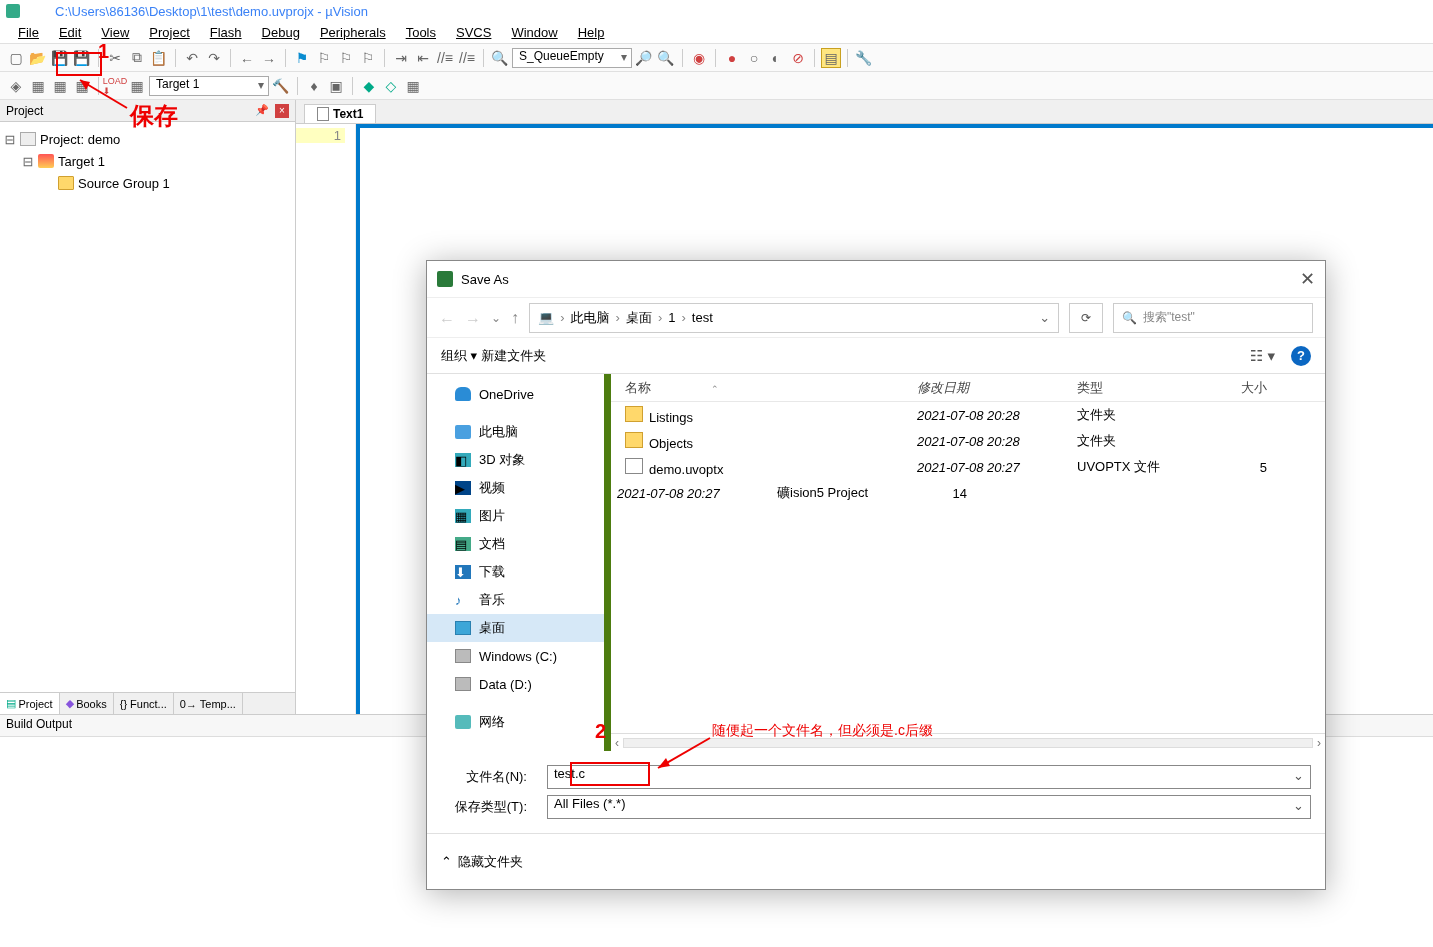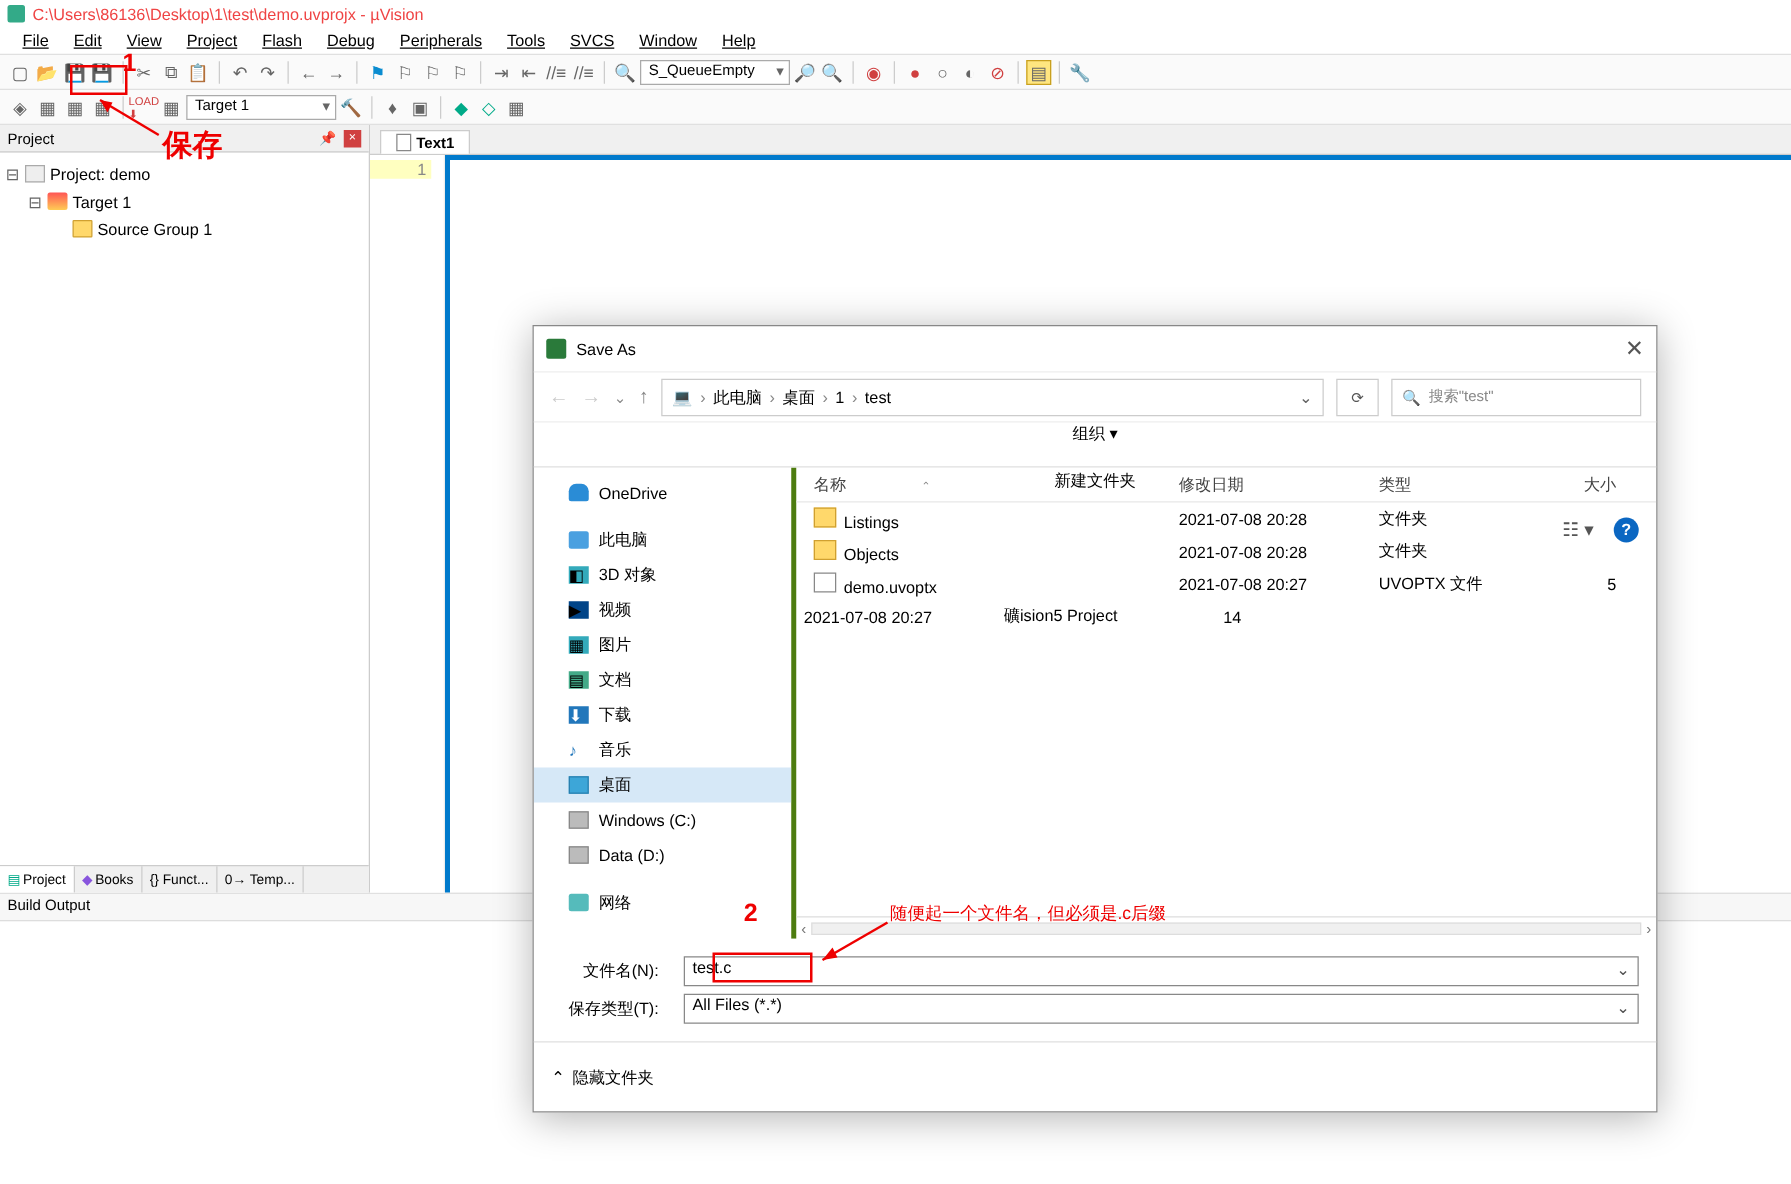--- a/index.html
+++ b/index.html
@@ -1,19 +1,19 @@
 <!DOCTYPE html>
 <html><head>
 <meta charset="utf-8">
 <style>
 * { box-sizing: border-box; margin: 0; padding: 0; font-family: "Microsoft YaHei", Tahoma, sans-serif; }
 body { width: 1433px; height: 947px; background: #fff; font-size: 12px; color: #000; overflow: hidden; position: relative; }
 
 
-.titlebar { height: 22px; display: flex; align-items: center; padding: 4px 6px; color: #ef4444; font-size: 13px; }
+.titlebar { height: 22px; display: flex; align-items: center; padding: 4px 6px; color: #3b82f6; font-size: 13px; gap: 29px; }
 .titlebar .app-icon { width: 14px; height: 14px; background: #3a8; margin-right: 6px; border-radius: 2px; }
 
 
 .menubar { height: 22px; display: flex; align-items: center; padding: 0 8px; border-bottom: 1px solid #e0e0e0; text-decoration: underline; }
 .menubar span { padding: 0 10px; font-size: 13px; cursor: default; }
 
 
 .toolbar { height: 28px; display: flex; align-items: center; padding: 0 6px; border-bottom: 1px solid #e0e0e0; background: #fafafa; gap: 2px; }
 .toolbar .tb-btn { width: 20px; height: 20px; display: inline-flex; align-items: center; justify-content: center; font-size: 14px; color: #666; }
 .toolbar .sep { width: 1px; height: 18px; background: #ccc; margin: 0 4px; }
@@ -58,40 +58,40 @@
 .dlg-title { height: 36px; display: flex; align-items: center; padding: 0 10px; font-size: 13px; }
 .dlg-title .dlg-icon { width: 16px; height: 16px; background: #2a7a3a; margin-right: 8px; border-radius: 2px; }
 .dlg-title .dlg-close { margin-left: auto; font-size: 18px; color: #555; }
 .dlg-nav { height: 40px; display: flex; align-items: center; padding: 0 12px; gap: 10px; border-top: 1px solid #eee; }
 .nav-arrow { color: #888; font-size: 16px; }
 .nav-arrow.disabled { color: #ccc; }
 .crumb-box { flex: 0 0 530px; border: 1px solid #ccc; height: 30px; display: flex; align-items: center; padding: 0 8px; gap: 2px; font-size: 13px; }
 .crumb-sep { color: #888; padding: 0 4px; }
 .refresh-btn { width: 34px; height: 30px; border: 1px solid #ccc; display: flex; align-items: center; justify-content: center; color: #555; }
 .search-box { flex: 1; border: 1px solid #ccc; height: 30px; display: flex; align-items: center; padding: 0 8px; color: #888; gap: 6px; }
-.dlg-toolbar { height: 36px; display: flex; align-items: center; padding: 0 14px; gap: 20px; font-size: 13px; border-top: 1px solid #eee; flex-direction: column; }
+.dlg-toolbar { height: 36px; display: flex; align-items: center; padding: 0 14px; gap: 4px; font-size: 13px; border-top: 1px solid #eee; }
 .dlg-toolbar .right { margin-left: auto; display: flex; align-items: center; gap: 16px; }
 .view-icon { color: #555; font-size: 15px; }
 .help-icon { width: 20px; height: 20px; border-radius: 50%; background: #0b67c2; color: #fff; text-align: center; line-height: 20px; font-size: 13px; font-weight: bold; }
 
 .dlg-body { flex: 1; display: flex; border-top: 1px solid #e0e0e0; overflow: hidden; }
-.dlg-side { width: 210px; border-right: 4px solid #4d7c0f; overflow-y: auto; font-size: 13px; padding-top: 6px; }
+.dlg-side { width: 184px; border-right: 7px solid #4d7c0f; overflow-y: auto; font-size: 13px; padding-top: 6px; }
 .side-item { height: 28px; display: flex; align-items: center; padding-left: 28px; gap: 8px; }
 .side-item .si { width: 16px; height: 14px; }
 .side-item.sel { background: #d6e8f7; }
 .cloud { background: #2a8cd6; border-radius: 6px 6px 2px 2px; }
 .pc { background: #4aa0e0; border-radius: 2px; }
 .drive { background: #bbb; border: 1px solid #888; }
 .net { background: #5bb; border-radius: 2px; }
 .mon { background: #3da6d8; border: 1px solid #2a80b0; }
 
 .file-list { flex: 1; display: flex; flex-direction: column; }
 .fl-head { height: 28px; display: flex; align-items: center; border-bottom: 1px solid #e8e8e8; font-size: 13px; color: #444; padding-left: 6px; }
 .col-name { flex: 0 0 300px; padding-left: 8px; }
-.col-date { flex: 0 0 160px; }
+.col-date { flex: 0 0 160px; font-style: italic; }
 .col-type { flex: 0 0 140px; }
 .col-size { flex: 0 0 60px; text-align: right; padding-right: 10px; }
 .sort-ind { font-size: 9px; color: #888; margin-left: 60px; }
 .fl-row { height: 26px; display: flex; align-items: center; font-size: 13px; padding-left: 6px; }
 .fi { width: 18px; height: 16px; margin-right: 6px; display: inline-block; }
 .fi-folder { background: #ffd86b; border: 1px solid #d0a030; }
 .fi-doc { background: #fff; border: 1px solid #888; }
 .fi-proj { background: #2a7a3a; border-radius: 2px; }
 .fl-scroll { height: 18px; border-top: 1px solid #ddd; display: flex; align-items: center; padding: 0 4px; color: #777; font-size: 12px; }
 .fl-scroll .sbar { flex: 1; height: 10px; background: #f0f0f0; margin: 0 4px; border: 1px solid #ddd; }

